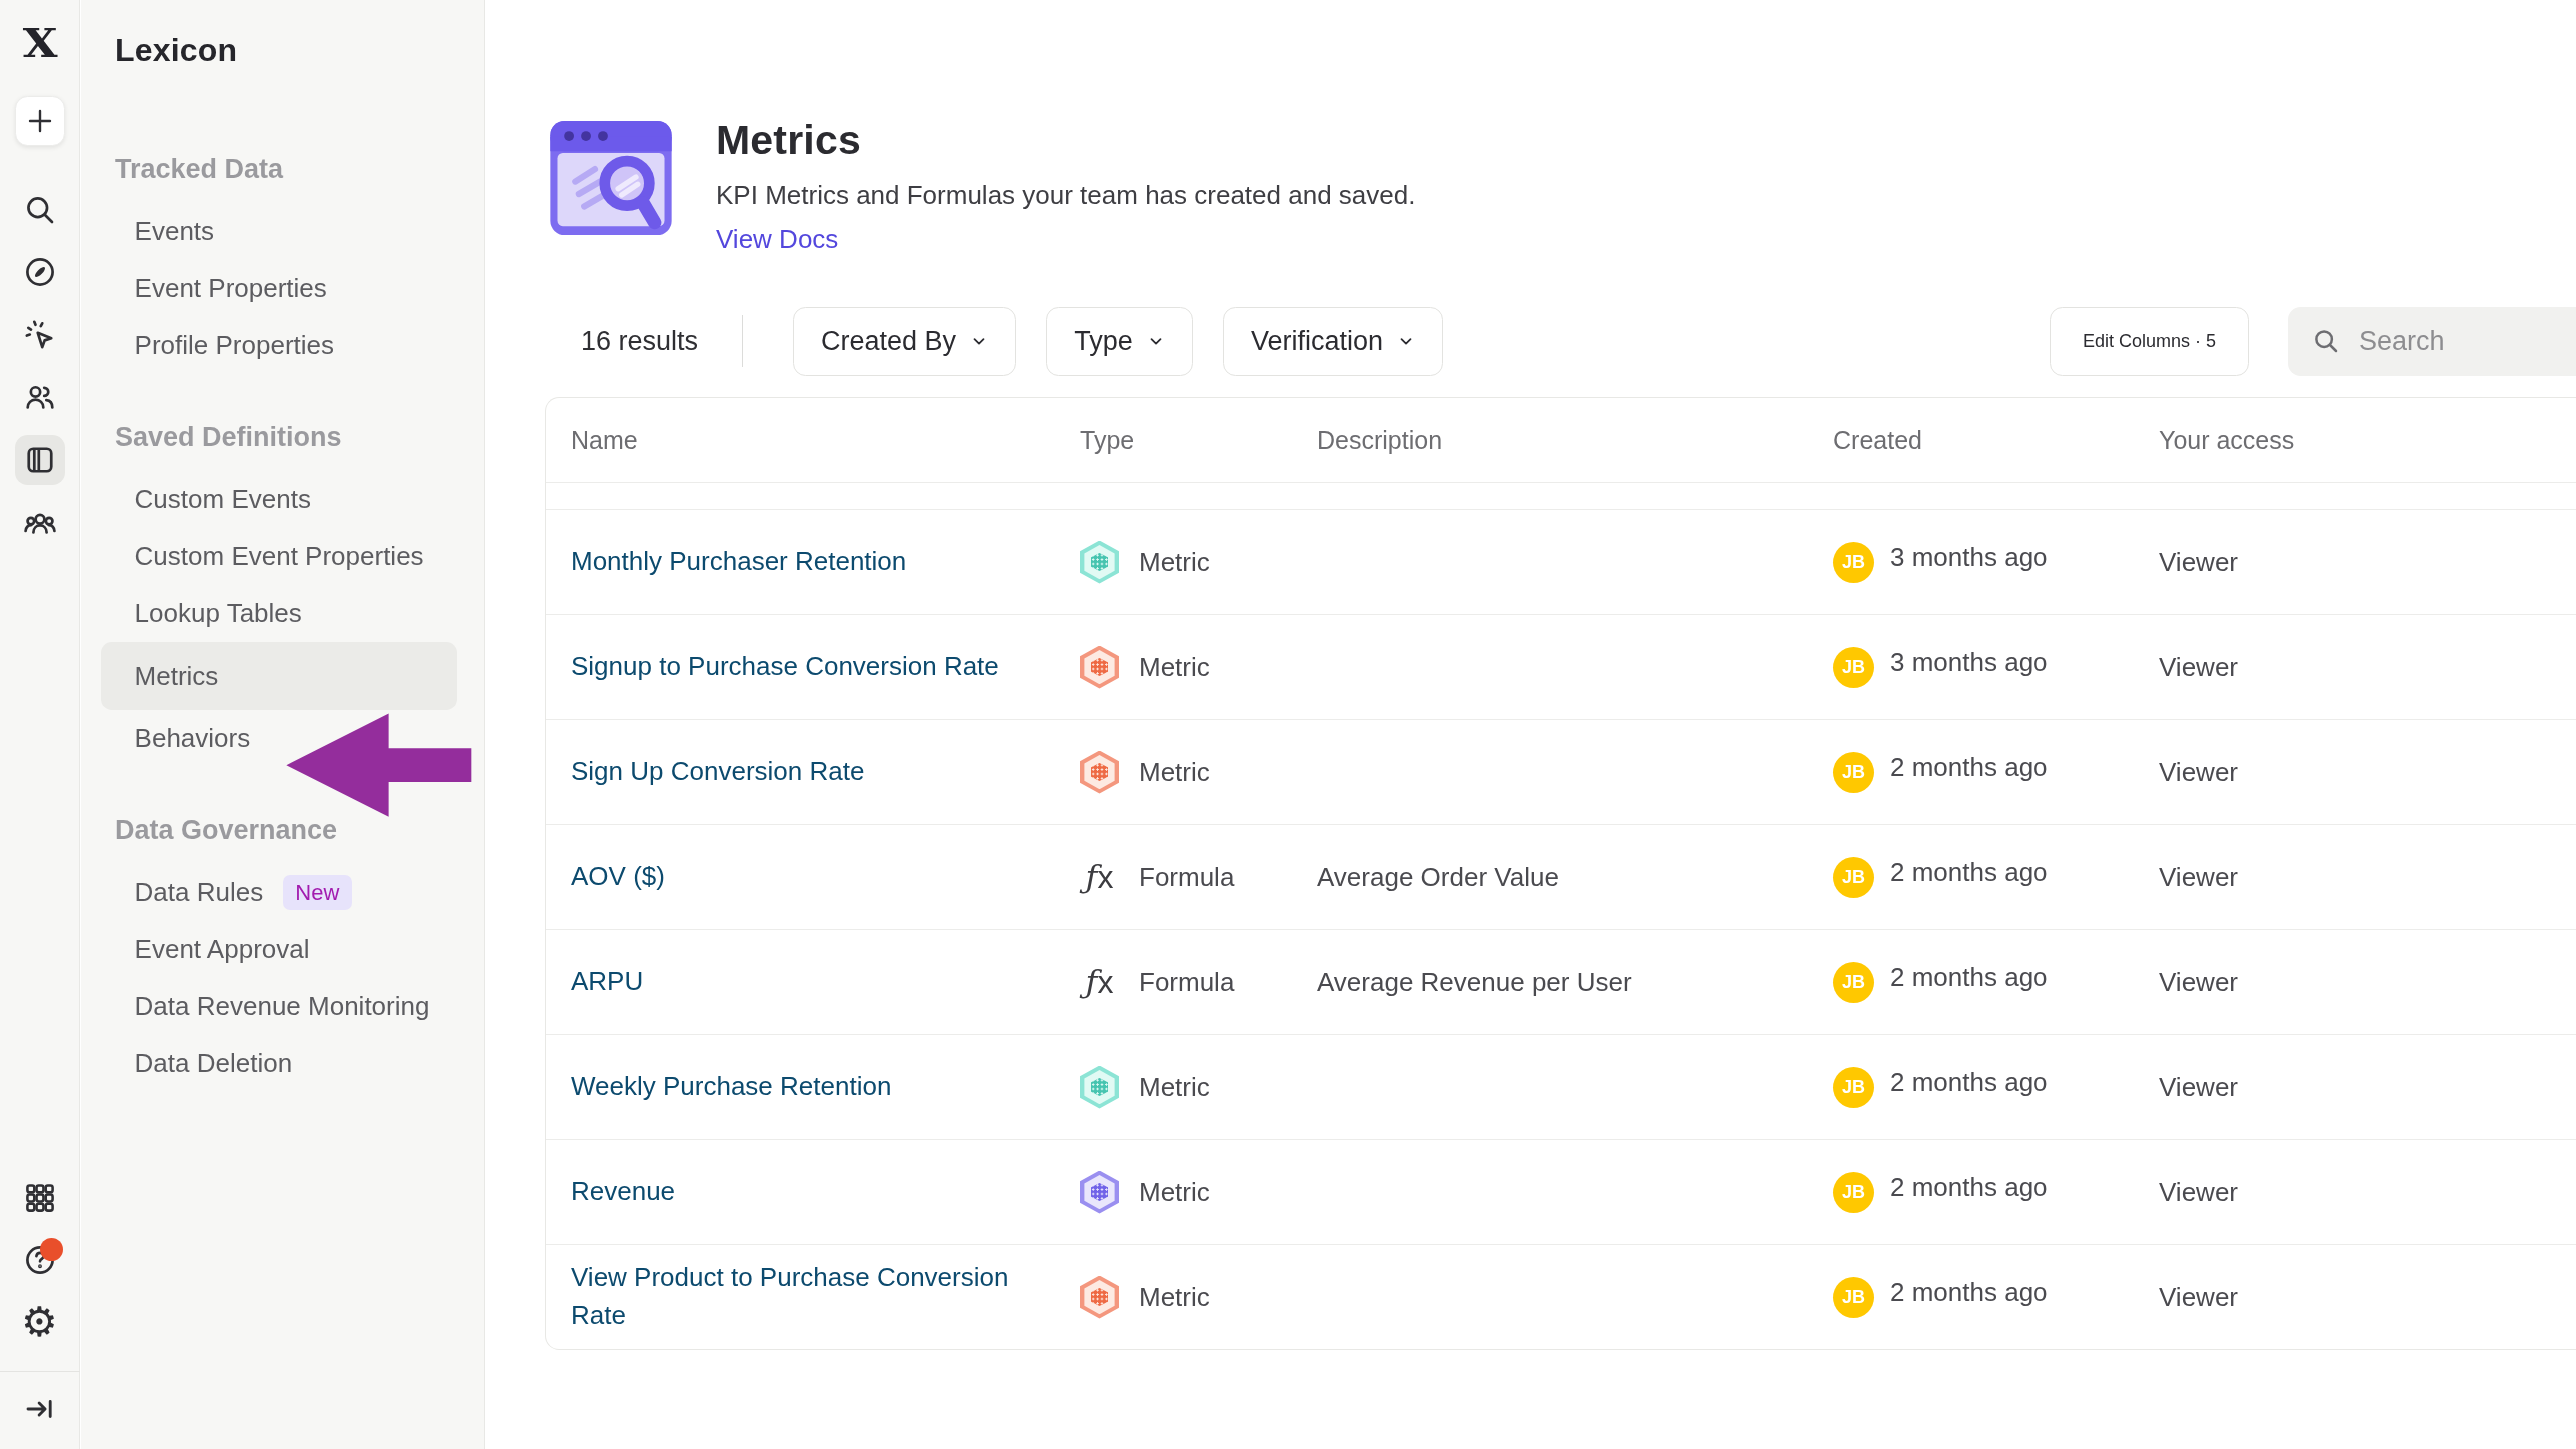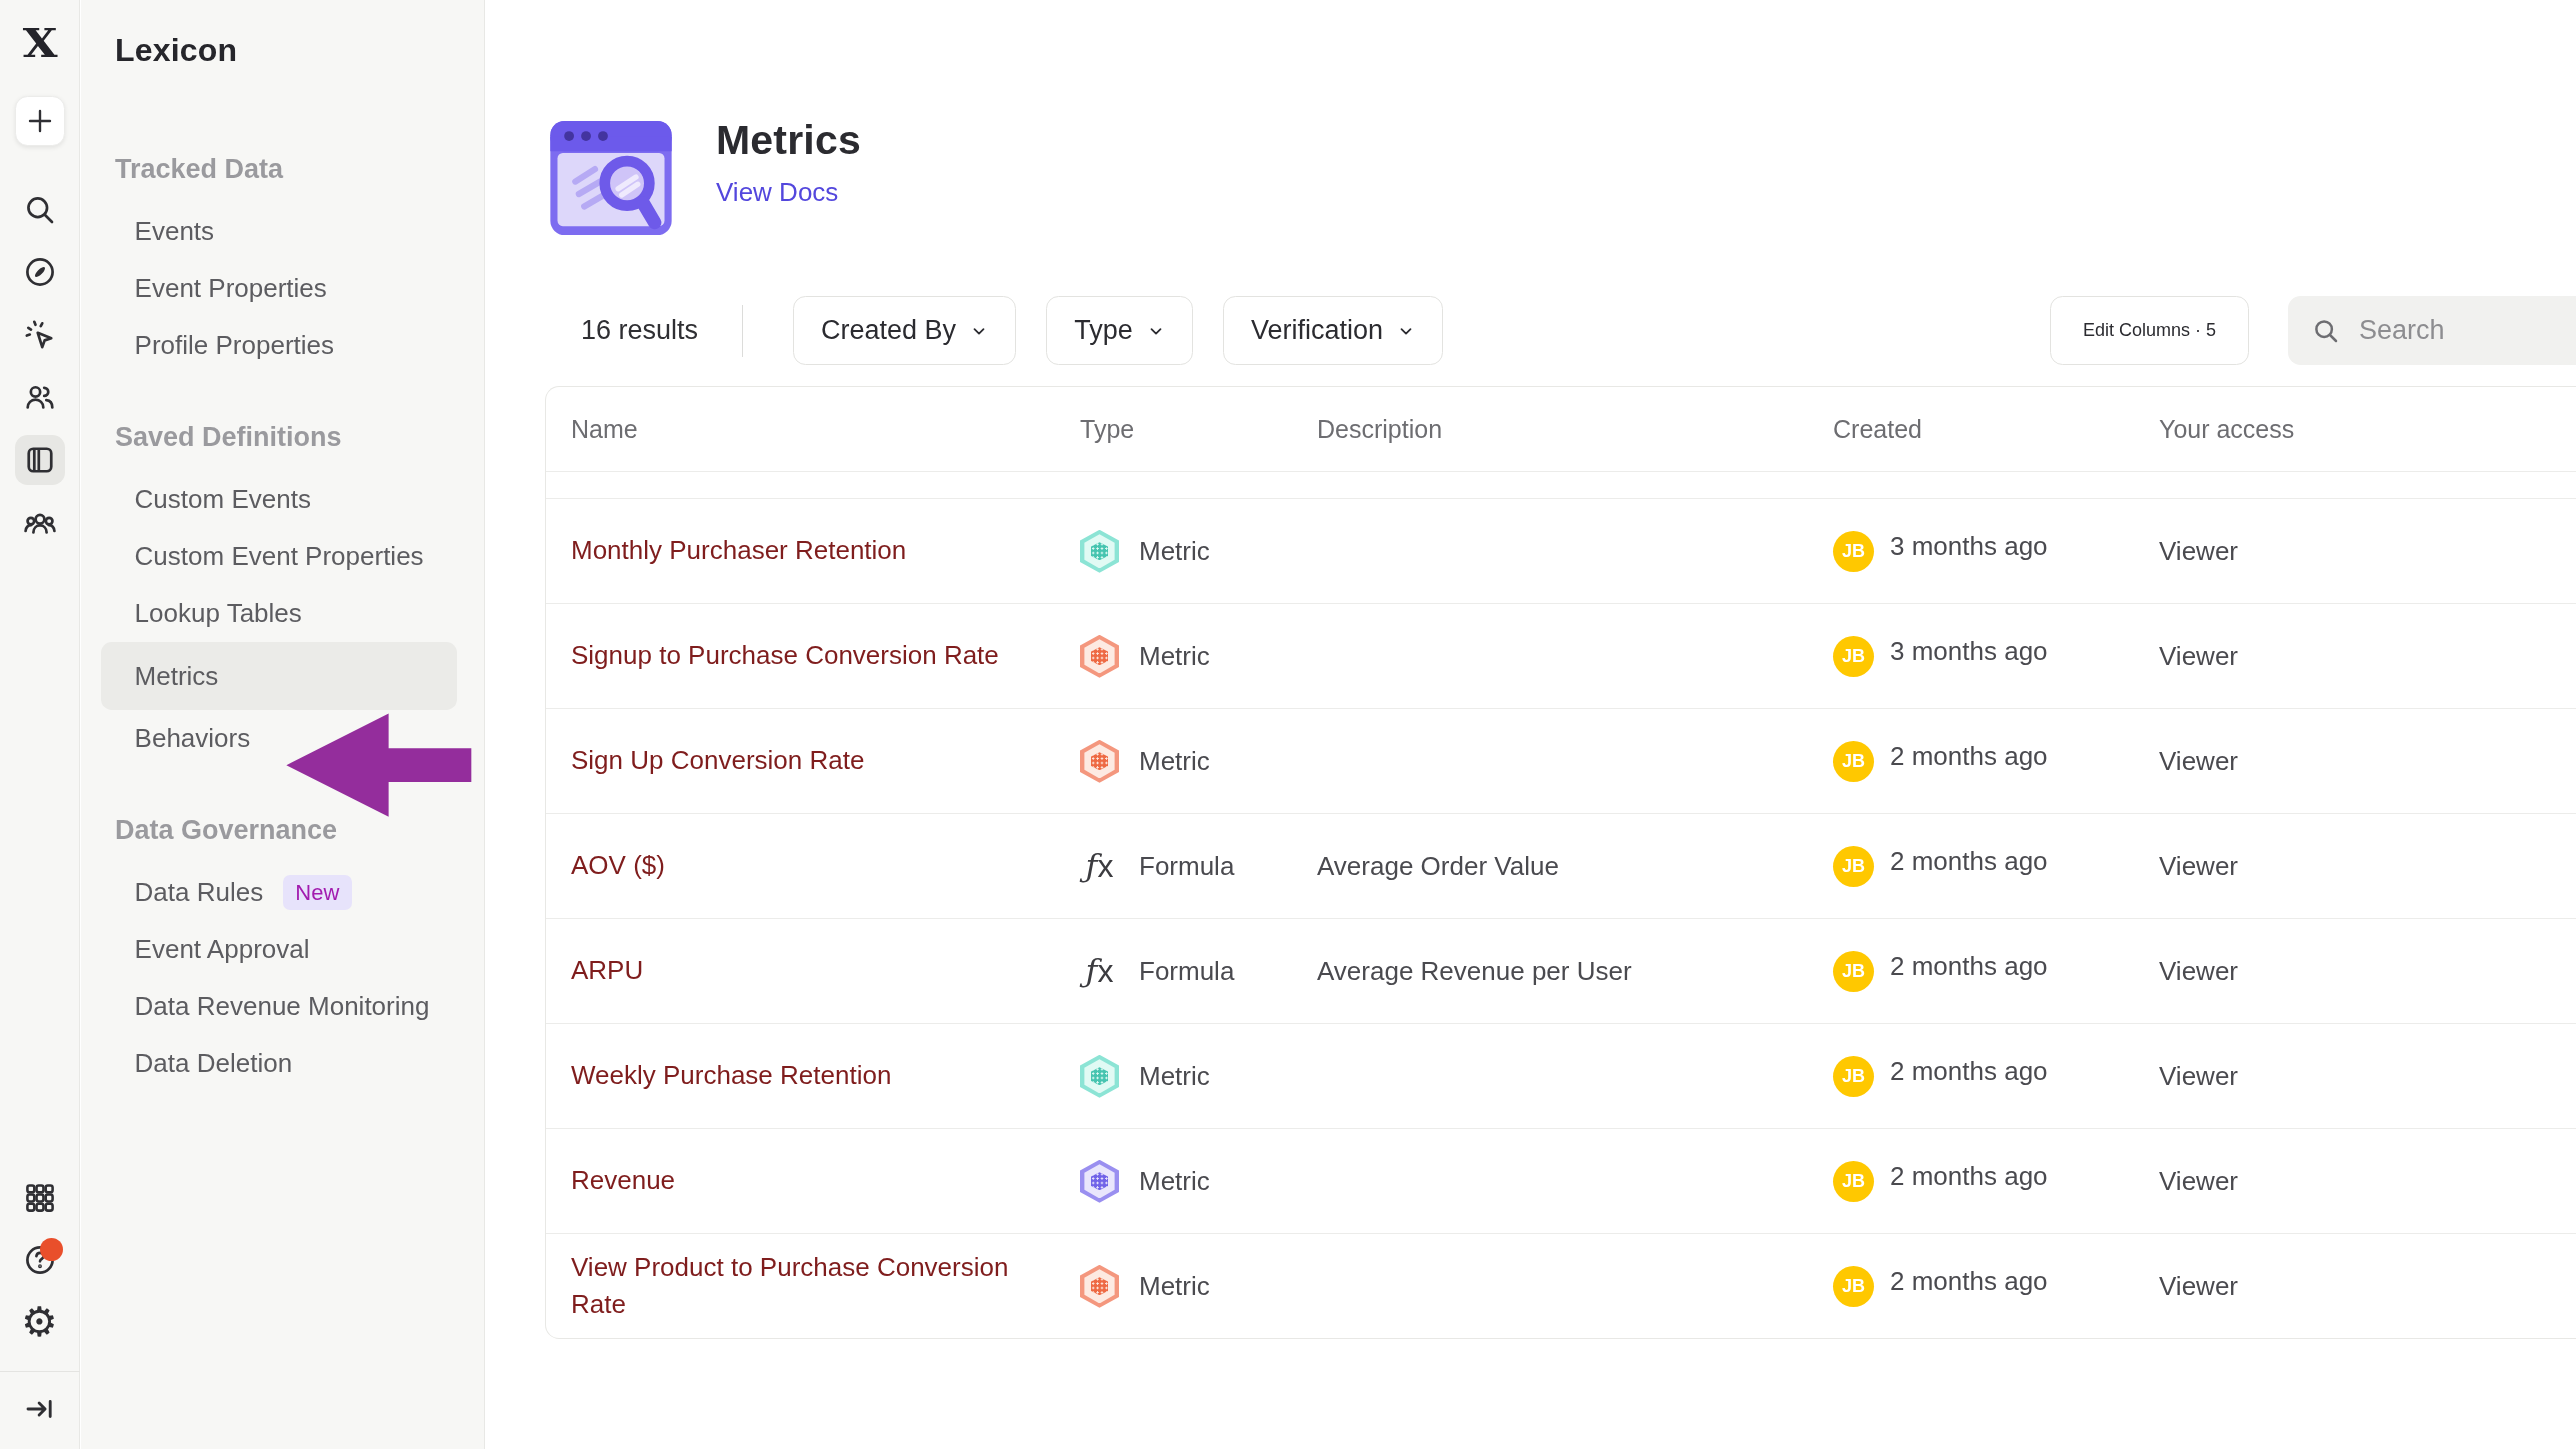--- a/index.html
+++ b/index.html
@@ -69,21 +69,21 @@
   
   .table-card { margin:21.3px 0 0 59px; border:0.9px solid #e8e8e5; border-right:none; border-radius:14.2px 0 0 14.2px; overflow:hidden; }
   .thead { display:flex; height:84px; align-items:center; font-size:25px; color:#6d6d71; }
   .col-name { width:534px; padding-left:25px; }
   .col-type { width:237px; }
   .col-desc { width:516px; }
   .col-created { width:326px; }
   .col-access { flex:1; }
   .row-sliver { height:27px; border-top:0.9px solid #ececea; }
   .trow { display:flex; align-items:center; min-height:105px; border-top:0.9px solid #ececea; }
-  .name-link { font-size:26px; font-weight:500; color:#7f1d1d; cursor:pointer; padding-right:53px; line-height:1.45;text-align:right; }
+  .name-link { font-size:26px; font-weight:500; color:#0c4a6e; cursor:pointer; padding-right:53px; line-height:1.45;text-align:right; }
   .type-cell { display:flex; align-items:center; gap:20px; font-size:26px; color:#4a4a4f; }
   .hex { position:relative; width:39px; height:43px; }
   .hex i { position:absolute; display:block; clip-path:polygon(50% 0,100% 25%,100% 75%,50% 100%,0 75%,0 25%); }
   .hex .h-outer { inset:0; }
   .hex .h-mid { inset:4.4px 4.4px; }
   .hex .h-core { inset:12.5px 10.7px; }
   .hex.metric-teal .h-outer { background:#8ce4d5; }
   .hex.metric-teal .h-mid { background:#e1faf4; }
   .hex.metric-teal .h-core { background:#47c4b0; background-image:radial-gradient(#e1faf4 0.9px, transparent 0.9px); background-size:4.4px 4.4px; }
   .hex.metric-orange .h-outer { background:#f4977e; }
@@ -295,20 +295,21 @@
       </g>
       <circle cx="92" cy="80" r="25" fill="#cfc4f8" stroke="#6e5ae9" stroke-width="12"></circle>
       <g stroke="#efeafd" stroke-width="6" stroke-linecap="round">
         <path d="M82 86l20-13"></path>
           <path d="M86 93l18-12"></path>
       </g>
       <path d="M110 102l13 22" stroke="#6e5ae9" stroke-width="15" stroke-linecap="round"></path>
     </svg>
     <div class="page-header-text">
       <div class="page-title">Metrics</div>
+      <div class="page-subtitle">KPI Metrics and Formulas your team has created and saved.</div>
       <a class="view-docs">View Docs</a>
     </div>
   </div>
 
   <div class="toolbar">
     <span class="results-count">16 results</span>
     <span class="toolbar-divider"></span>
 
     <button class="filter-btn">
       <span>Created By</span>

